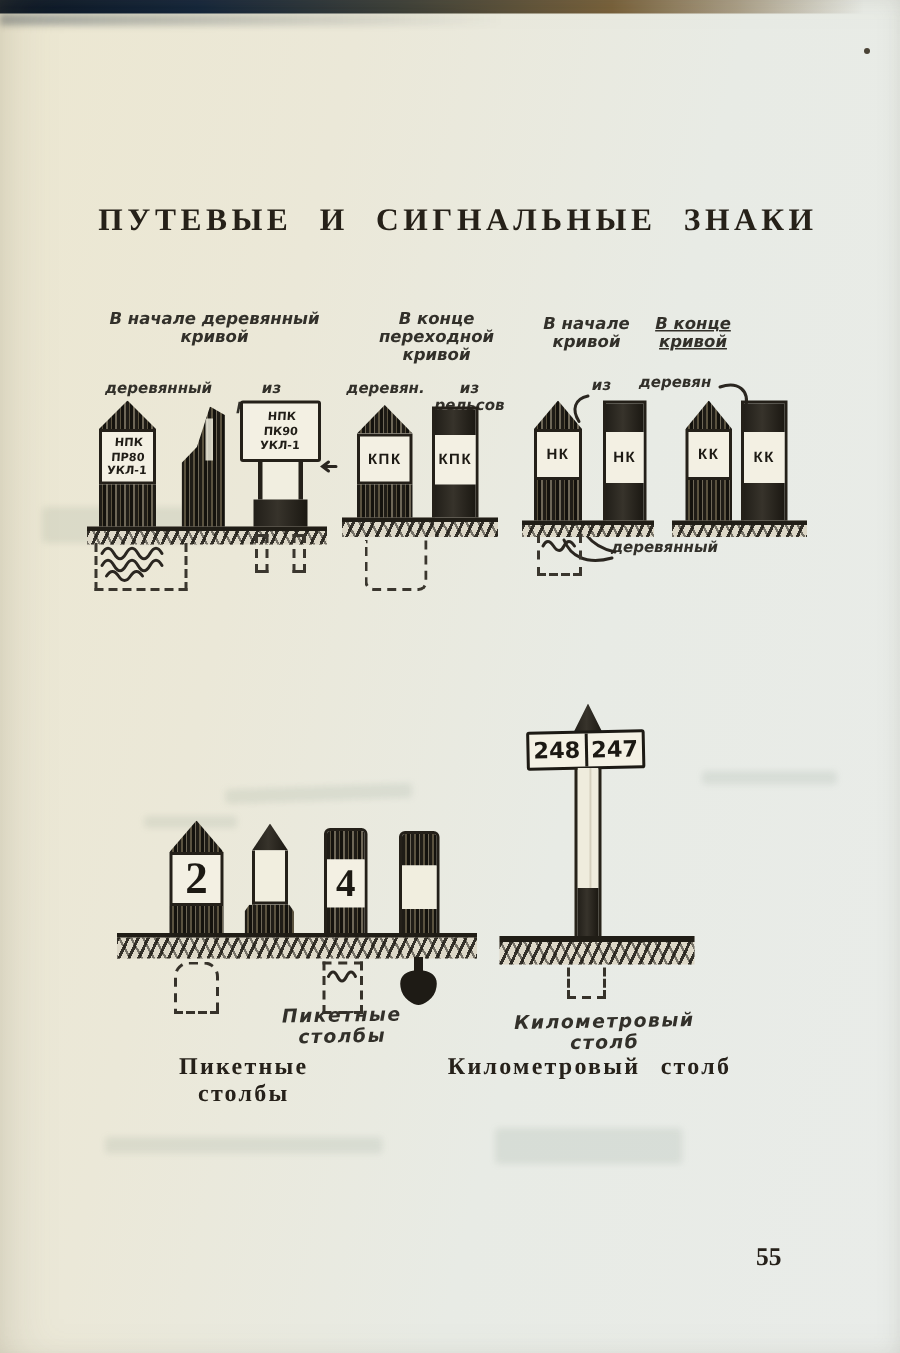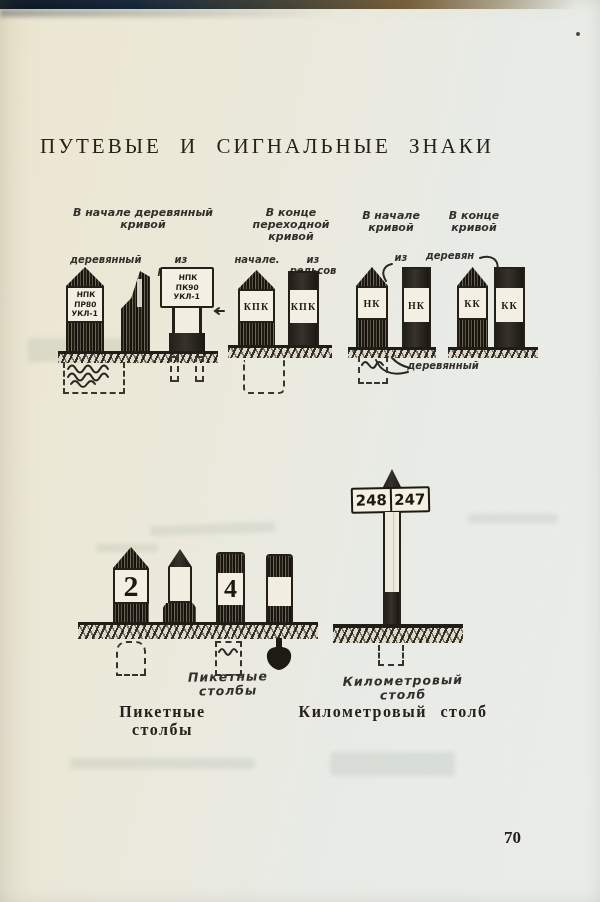--- a/index.html
+++ b/index.html
@@ -17,22 +17,22 @@
     background:
       linear-gradient(90deg, #0b1522 0%, #14253a 22%, #3e4038 45%, #77603a 68%, rgba(119,96,58,.55) 82%, rgba(119,96,58,0) 96%);
   }
   .top-edge-fade { position:absolute; top:9px; left:0; width:420px; height:8px;
     background: linear-gradient(90deg, rgba(30,45,60,.35), rgba(30,45,60,0) 80%);
     filter: blur(2px);
   }
   .speck { position:absolute; width:4px; height:4px; border-radius:50%; background:#4a4336; }
 
   .title {
-    position:absolute; left:40px; top:134px; width:505px; text-align:left;
-    font-family:"Liberation Serif", serif; font-weight:normal; font-size:21px;
+    position:absolute; left:40px; top:134px; width:505px; text-align:right;
+    font-family:"Liberation Serif", serif; font-weight:bold; font-size:21px;
     letter-spacing:3px; word-spacing:10px; color:#262119;
   }
 
   
   .hw {
     font-family:"DejaVu Sans", sans-serif; font-style:italic; font-weight:bold;
     color:#32302a; line-height:1.1; white-space:pre-line; text-align:center;
   }
   .hw11 { font-size:11px; }
   .hw10 { font-size:10px; }
@@ -46,21 +46,21 @@
       #1f1c16 0px, #1f1c16 2px, #5a523f 2px, #5a523f 3px,
       #14120d 3px, #14120d 5px, #6e6757 5px, #6e6757 6px);
   }
   .darkfill { background: linear-gradient(90deg, #221f19 0%, #37332b 45%, #1b1812 100%); }
   .whiteface {
     background:#f3f0e3; border:2px solid #242019;
     display:flex; align-items:center; justify-content:center;
   }
   .cap-tri { clip-path: polygon(50% 0, 100% 100%, 0 100%); }
   .post-label {
-    font-family:Liberation Serif, serif; font-weight:bold; font-size:10px;
+    font-family:Liberation Sans, sans-serif; font-weight:bold; font-size:10px;
     letter-spacing:1px; color:#1d1a14;
   }
   .tiny-lines {
     font-family:"DejaVu Sans", sans-serif; font-weight:bold; font-size:7.5px;
     line-height:9.5px; color:#211e18; white-space:pre-line; text-align:center;
     transform: skewX(-4deg);
   }
   .ground {
     border-top:3px solid #201d16;
     background:
@@ -101,26 +101,26 @@
   <div class="bleed" style="left:468px; top:514px; width:90px; height:9px;"></div>
 
   <div class="title">ПУТЕВЫЕ И СИГНАЛЬНЫЕ ЗНАКИ</div>
 
   <div class="abs hw hw11" style="left:68px; top:207px; width:150px;">В начале деревянный
 кривой</div>
   <div class="abs hw hw11" style="left:226px; top:207px; width:130px;">В конце переходной
 кривой</div>
   <div class="abs hw hw11" style="left:352px; top:210px; width:78px;">В начале
 кривой</div>
-  <div class="abs hw hw11" style="left:434px; top:210px; width:80px;">В конце
+  <div class="abs hw hw11" style="left:422px; top:210px; width:80px;text-decoration:underline;">В конце
 кривой</div>
 
   <div class="abs hw hw10" style="left:70px; top:254px; width:66px;">деревянный</div>
   <div class="abs hw hw10" style="left:150px; top:254px; width:62px;">из рельсов</div>
-  <div class="abs hw hw10" style="left:230px; top:254px; width:54px;">начале.</div>
+  <div class="abs hw hw10" style="left:230px; top:254px; width:54px;">деревян.</div>
   <div class="abs hw hw10" style="left:284px; top:254px; width:58px;">из рельсов</div>
   <div class="abs hw hw10" style="left:388px; top:252px; width:26px;">из</div>
   <div class="abs hw hw10" style="left:420px; top:250px; width:60px;">деревян</div>
   <div class="abs hw hw10" style="left:404px; top:360px; width:78px;">деревянный</div>
 
   <svg class="abs stroke" style="left:340px; top:250px;" width="205" height="140">
     <path d="M52,14 C43,16 41,23 46,31"></path>
     <path d="M140,8 C152,4 160,10 157,22"></path>
     <path d="M70,118 C52,114 46,102 44,88"></path>
     <path d="M68,122 C50,127 40,120 36,110"></path>
@@ -266,15 +266,15 @@
   <div class="abs" style="left:383px; top:512px; width:18px; height:114px; background:linear-gradient(90deg, #efecdd 0 55%, #cfc9b6 60%, #efecdd 70%); border-left:2.5px solid #262219; border-right:2.5px solid #262219;">
     <div class="abs darkfill" style="left:0; bottom:0; width:100%; height:34px;"></div>
   </div>
   <div class="abs ground" style="left:333px; top:624px; width:130px; height:19px; border-top-width:4px;"></div>
   <div class="abs" style="left:378px; top:645px; width:26px; height:21px; border:2.5px dashed #36322a; border-top:none;"></div>
   <div class="abs hw hw12" style="left:328px; top:674px; width:150px; transform:rotate(-1deg);">Километровый столб</div>
 
   <div class="caption" style="left:85px; top:703px; width:155px;">Пикетные столбы</div>
   <div class="caption" style="left:294px; top:703px; width:198px;">Километровый столб</div>
 
-  <div class="pagenum">70</div>
+  <div class="pagenum">55</div>
 
 </div>
 
 </body></html>

